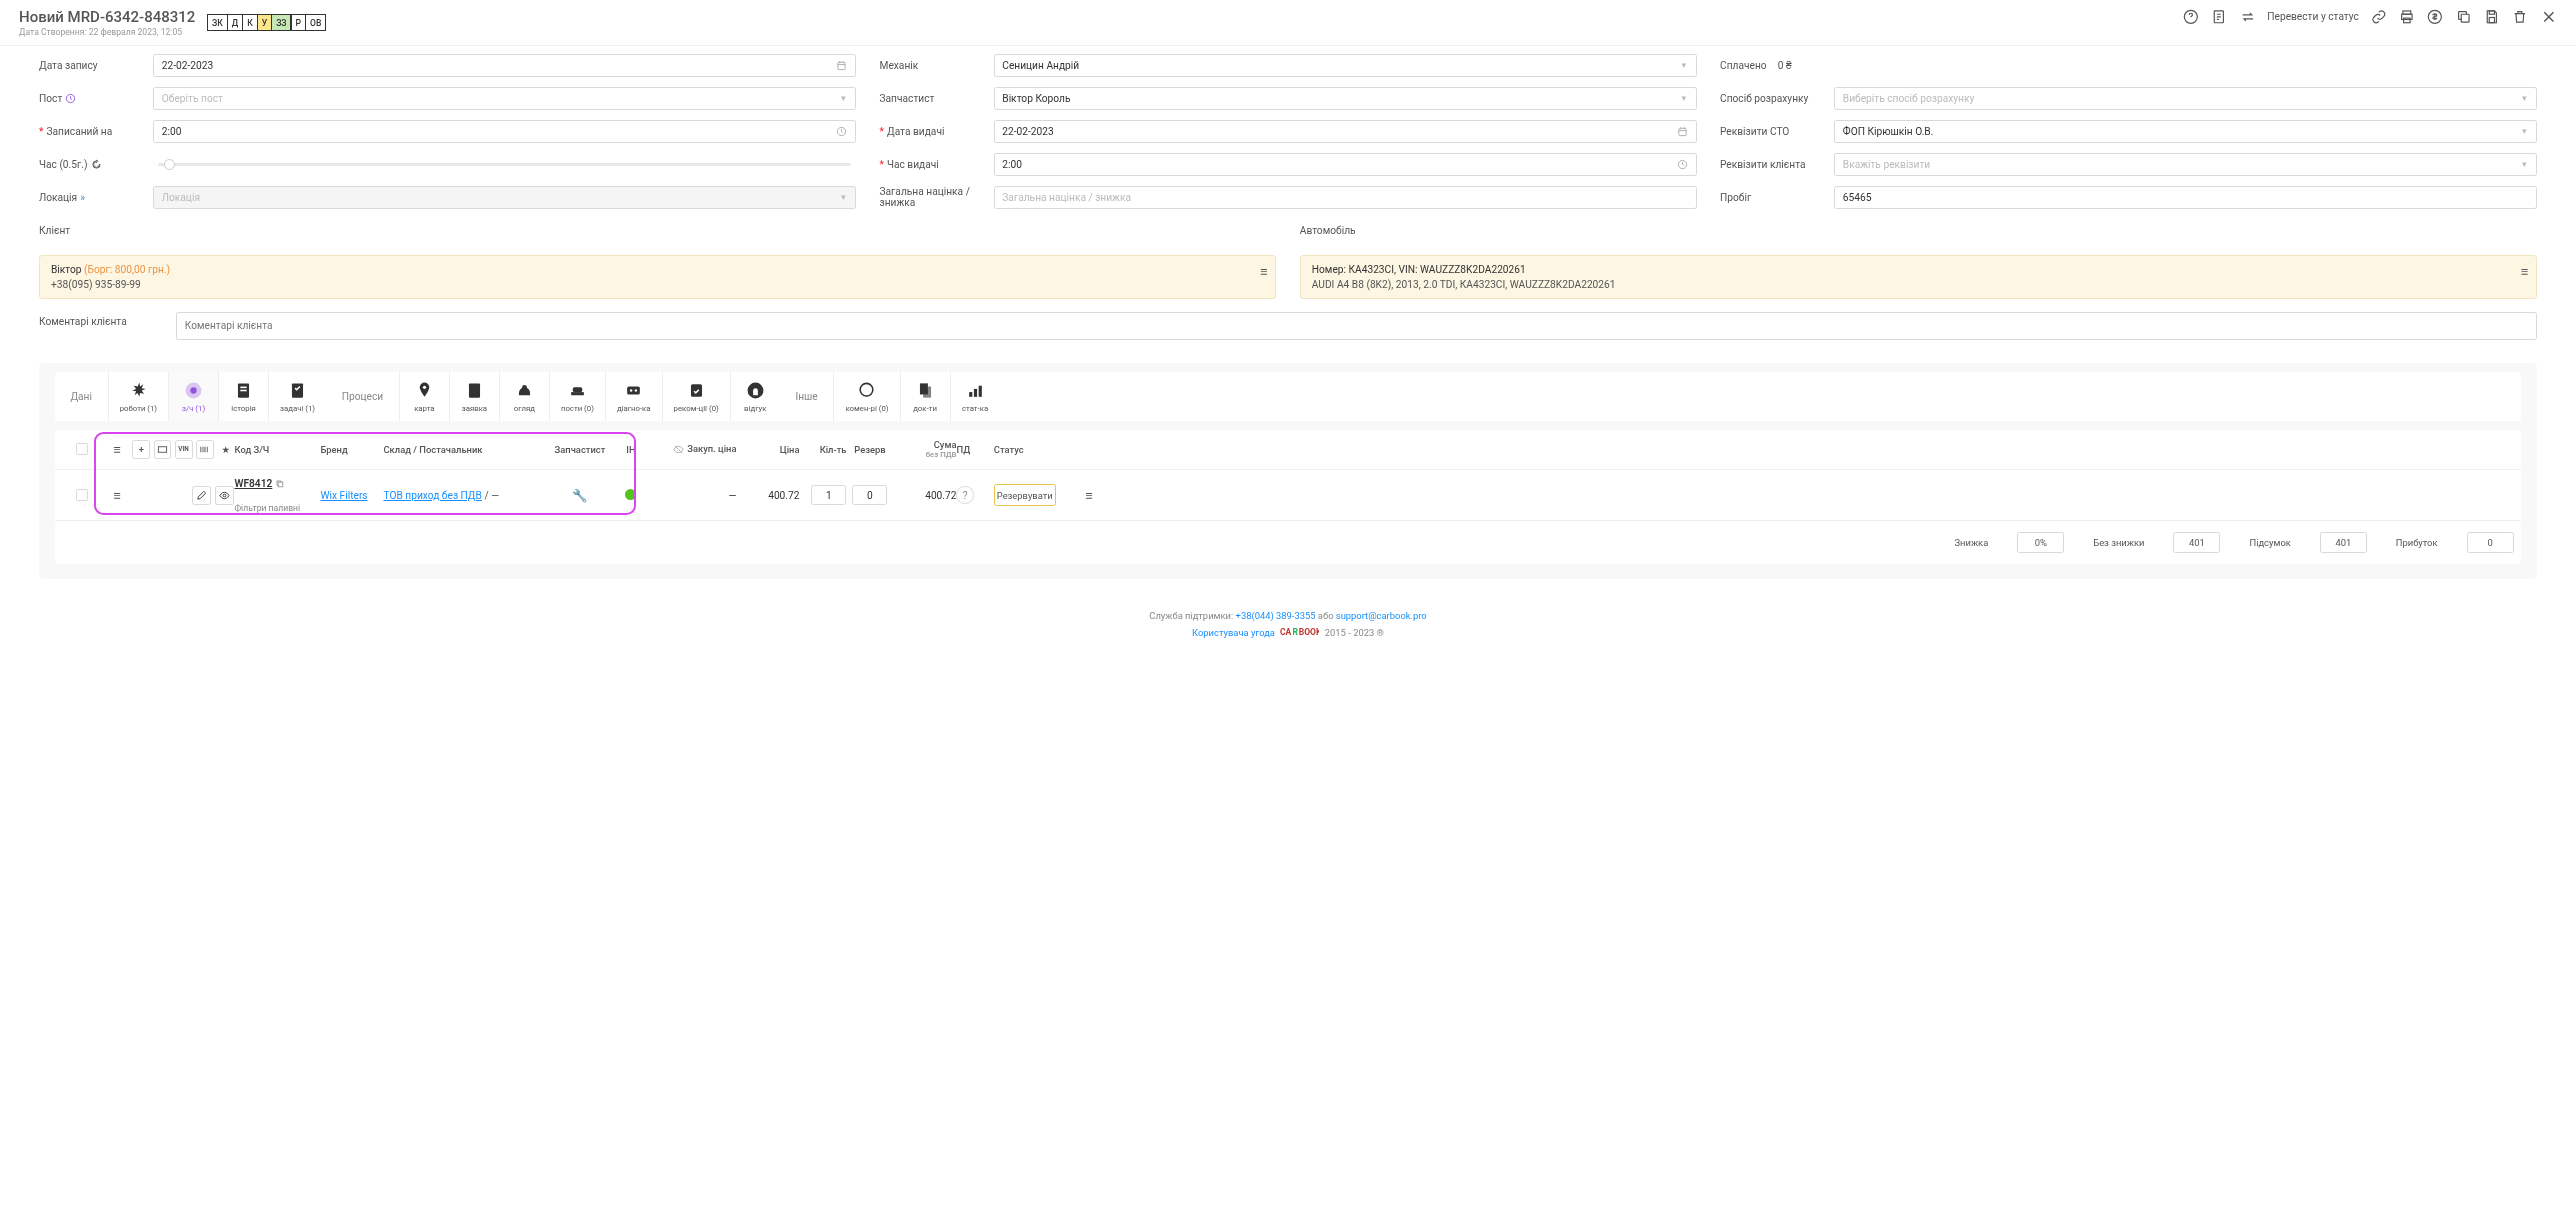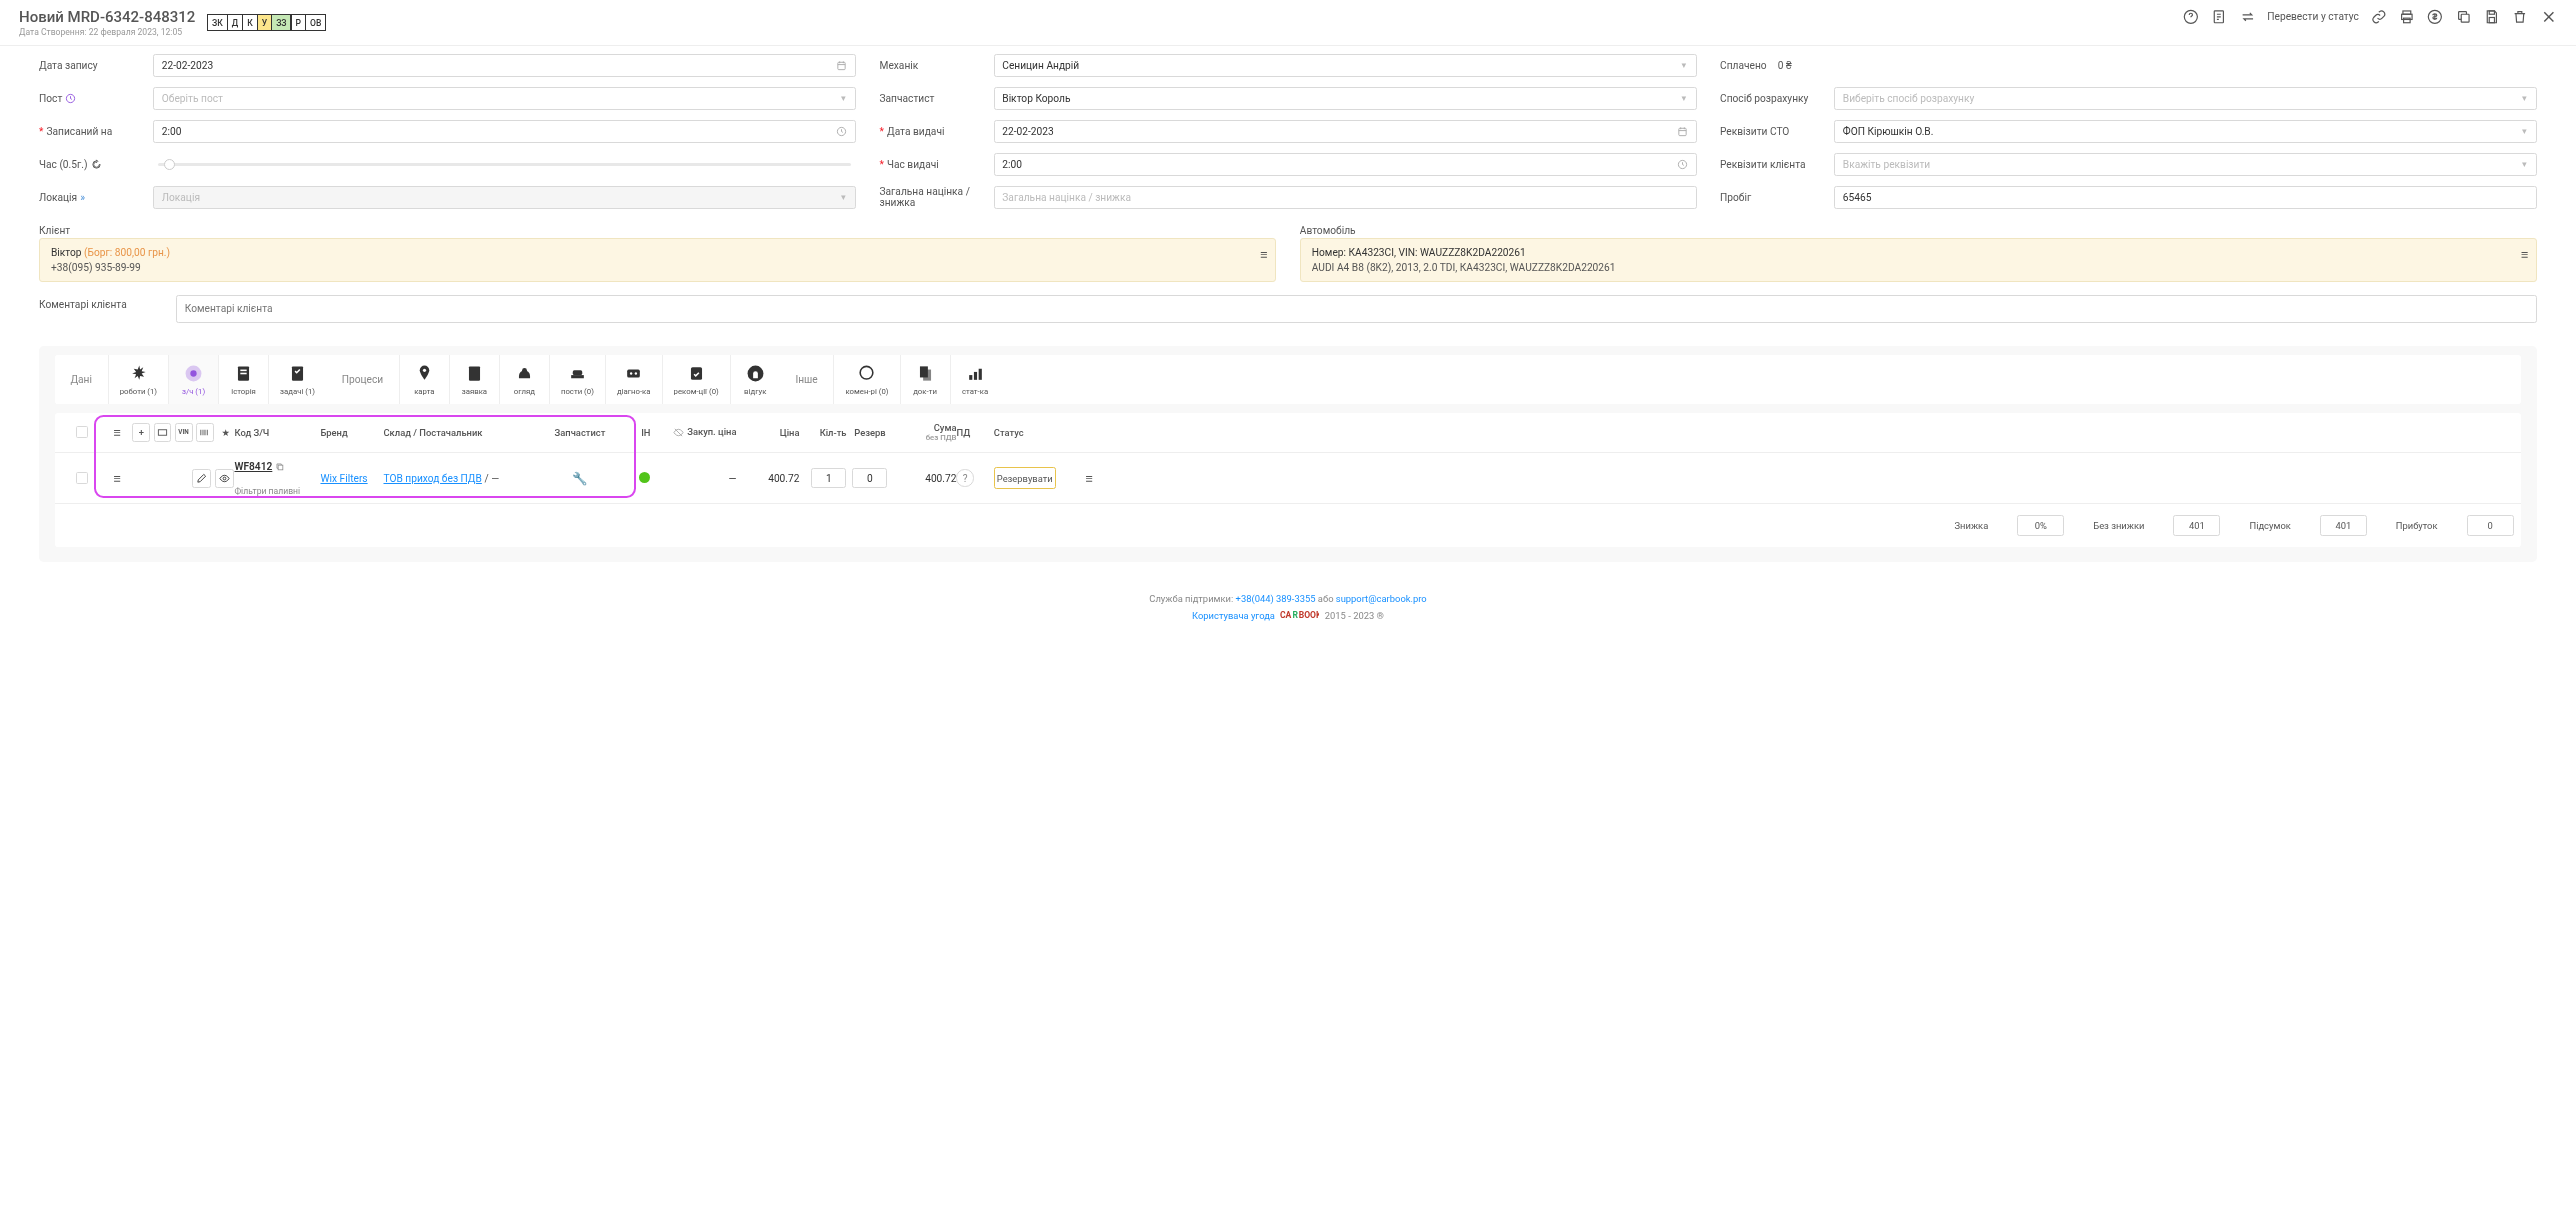--- a/index.html
+++ b/index.html
@@ -26,21 +26,21 @@
 .form-input,.form-select{flex:1;height:23.5px;border:0.8px solid #d9d9d9;border-radius:2.4px;padding:0 7.8px;font-size:10.2px;background:#fff;display:flex;align-items:center;justify-content:space-between}
 .form-input.disabled,.form-select.disabled{background:#f5f5f5;color:#bbb}
 .form-select .chev{color:#bbb;font-size:7.8px}
 .placeholder{color:#bbb}
 .icon-sm{width:11px;height:11px;color:#aaa}
 .slider-wrap{flex:1;display:flex;align-items:center;padding:0 4.7px}
 .slider-track{flex:1;height:3.1px;background:#e8e8e8;border-radius:1.6px;position:relative}
 .slider-handle{width:11px;height:11px;background:#fff;border:1.6px solid #ccc;border-radius:50%;position:absolute;top:-3.9px;left:6.3px}
 .section-row{display:flex;gap:23.5px;margin-top:15.7px}
 .section-col{flex:1}
-.section-label{font-size:10.2px;color:#555;margin-bottom:2px}
+.section-label{font-size:10.2px;color:#555;margin-bottom:19px}
 .info-box{background:#fdf6e3;border:0.8px solid #f0e5c0;border-radius:3.1px;padding:7.8px 11px;position:relative}
 .info-box .menu-icon{position:absolute;right:7.8px;top:7.8px;cursor:pointer}
 .client-name{font-size:10.2px}
 .client-debt{color:#e89448}
 .client-phone{color:#555;margin-top:4.7px}
 .comment-row{display:flex;margin-top:12.6px;align-items:flex-start}
 .comment-label{width:137px;font-size:10.2px;color:#555;padding-top:4.7px}
 .comment-input{flex:1;height:28px;border:0.8px solid #d9d9d9;border-radius:2.4px;padding:6.3px 7.8px;font-size:10.2px}
 .tabs-section{background:#f8f8f8;margin-top:15.7px;border-radius:4.7px;padding:9.4px 15.7px 15.7px}
 .tabs-bar{display:flex;align-items:stretch;gap:0;background:#fff;border-radius:3.1px;overflow:hidden}
@@ -56,21 +56,21 @@
 .highlight-box{position:absolute;border:2.4px solid #d946ef;border-radius:9.4px;top:1.6px;left:39px;width:542px;height:83px;pointer-events:none;z-index:10}
 .table-header{display:flex;align-items:center;padding:9.4px 7.8px;border-bottom:0.8px solid #eee;font-size:9.4px;color:#555;font-weight:500}
 .table-row{display:flex;align-items:center;padding:7.8px;border-bottom:0.8px solid #eee}
 .col-chk{width:39px;display:flex;justify-content:center}
 .col-menu{width:31px;display:flex;justify-content:center}
 .col-actions{width:102px;display:flex;gap:3.1px;justify-content:center}
 .col-code{width:86px}
 .col-brand{width:63px}
 .col-supplier{width:165px}
 .col-spec{width:63px;text-align:center}
-.col-ih{width:39px;text-align:right}
+.col-ih{width:39px;text-align:center}
 .col-zprice{width:86px;text-align:right}
 .col-price{width:63px;text-align:right}
 .col-qty{width:47px;text-align:right}
 .col-reserve{width:47px;text-align:center}
 .col-sum{width:63px;text-align:right}
 .col-pd{width:31px;text-align:left}
 .col-status{width:86px;padding-left:6.3px}
 .col-rowmenu{width:31px;text-align:center}
 .chk{width:11.8px;height:11.8px;border:0.8px solid #d9d9d9;border-radius:1.6px;background:#fff}
 .mini-btn{width:19px;height:19px;border:0.8px solid #d9d9d9;border-radius:2.4px;display:flex;align-items:center;justify-content:center;cursor:pointer;background:#fff;font-size:9.4px}

